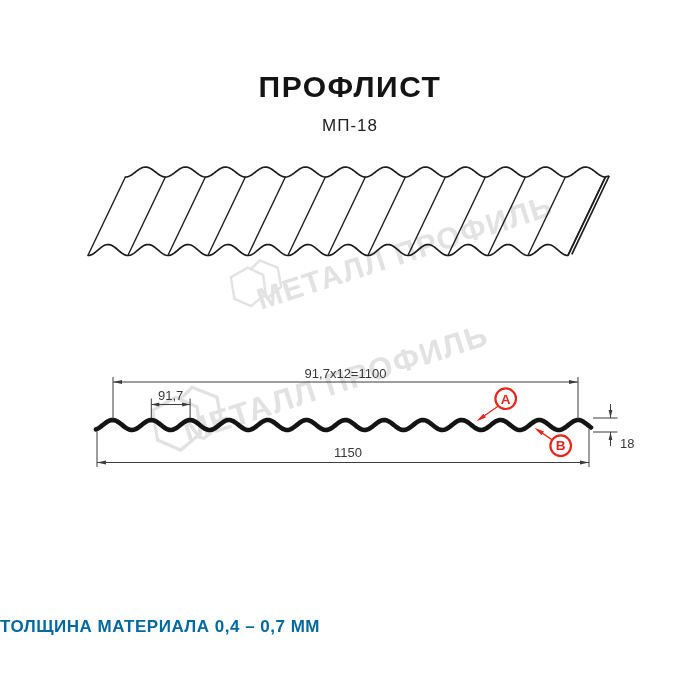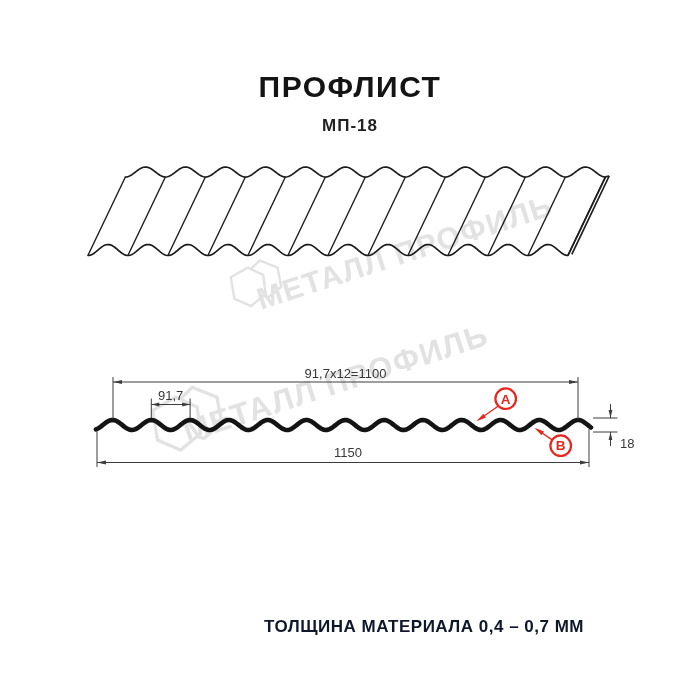--- a/index.html
+++ b/index.html
@@ -1,22 +1,22 @@
 <!DOCTYPE html>
 <html><head>
 <meta charset="utf-8">
 <style>
   html,body{margin:0;padding:0;background:#fff;}
   .page{position:relative;width:700px;height:700px;background:#fff;overflow:hidden;
         font-family:"Liberation Sans",sans-serif;}
   .hdr{position:absolute;left:0;top:58px;width:700px;text-align:center;}
   .hdr h1{margin:12px;font-size:30px;font-weight:700;letter-spacing:1.5px;color:#141414;}
-  .hdr .sub{margin-top:11px;font-size:17px;font-weight:700;letter-spacing:1px;color:#222;}
-  .ftr{position:absolute;left:0;top:617px;width:584px;text-align:right;
-       font-size:17px;font-weight:700;letter-spacing:0.5px;color:#0f172a;}
+  .hdr .sub{margin-top:11px;font-size:17px;font-weight:400;letter-spacing:1px;color:#222;}
+  .ftr{position:absolute;left:0;top:617px;width:584px;text-align:left;
+       font-size:17px;font-weight:700;letter-spacing:0.5px;color:#0369a1;}
   svg{position:absolute;left:0;top:0;}
   text{font-family:"Liberation Sans",sans-serif;}
   .dim{font-size:13px;fill:#383838;}
   .red-label{font-size:13.5px;font-weight:700;}
   .wm-text{font-weight:700;letter-spacing:1.5px;}
 </style>
 </head>
 <body>
 
 <div class="page">

